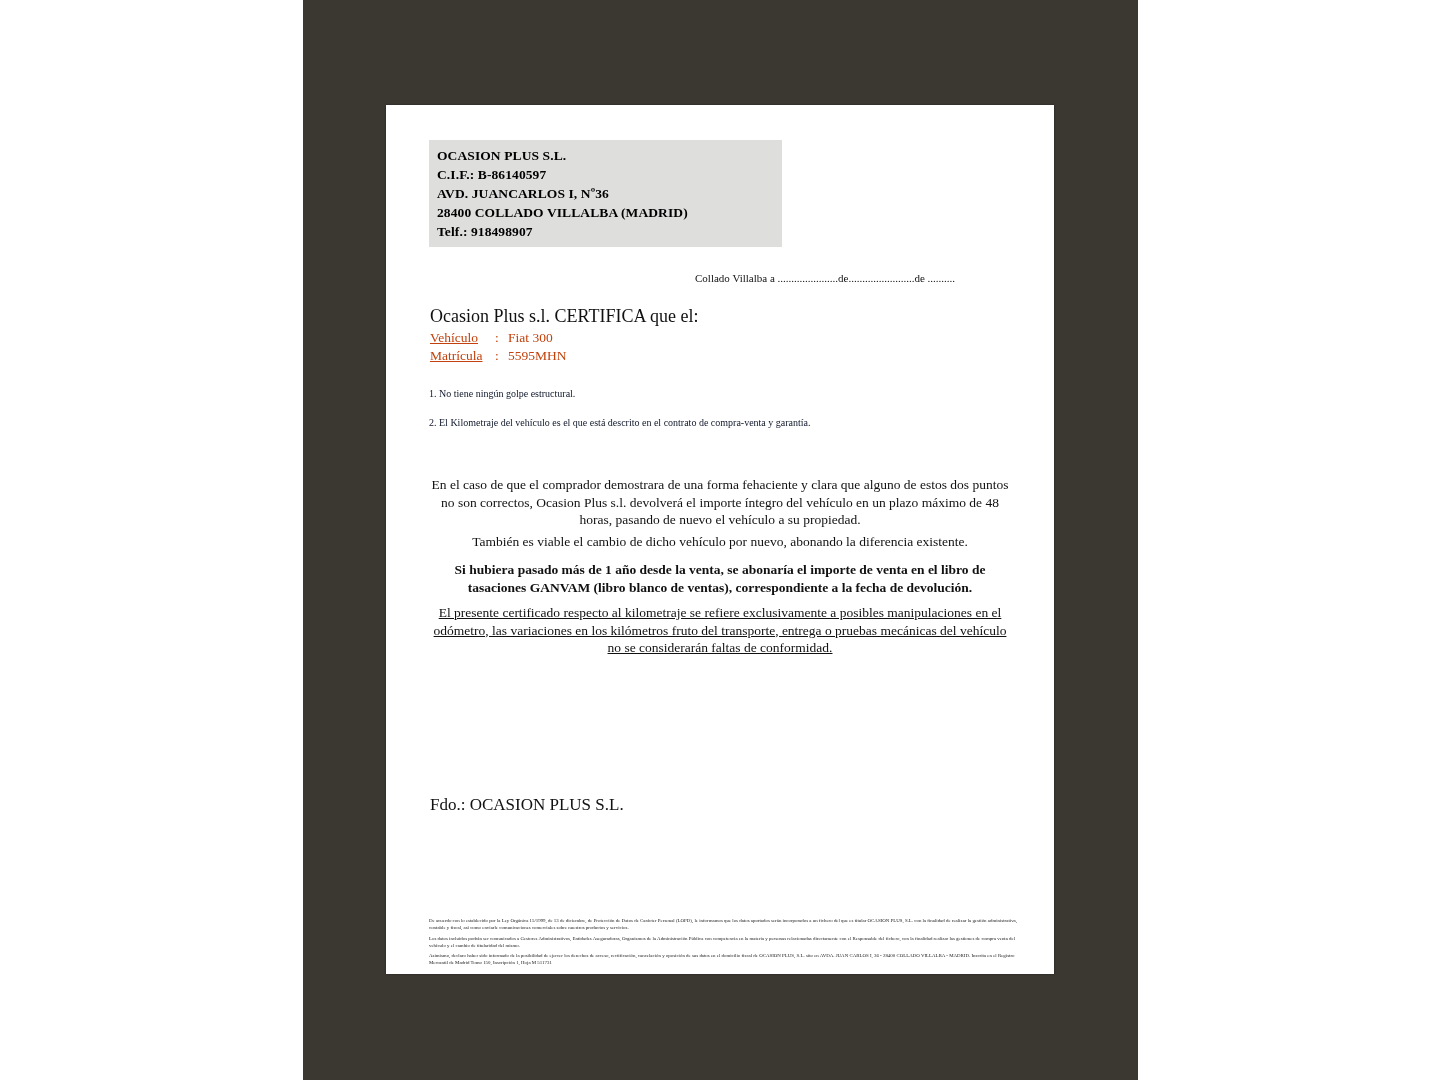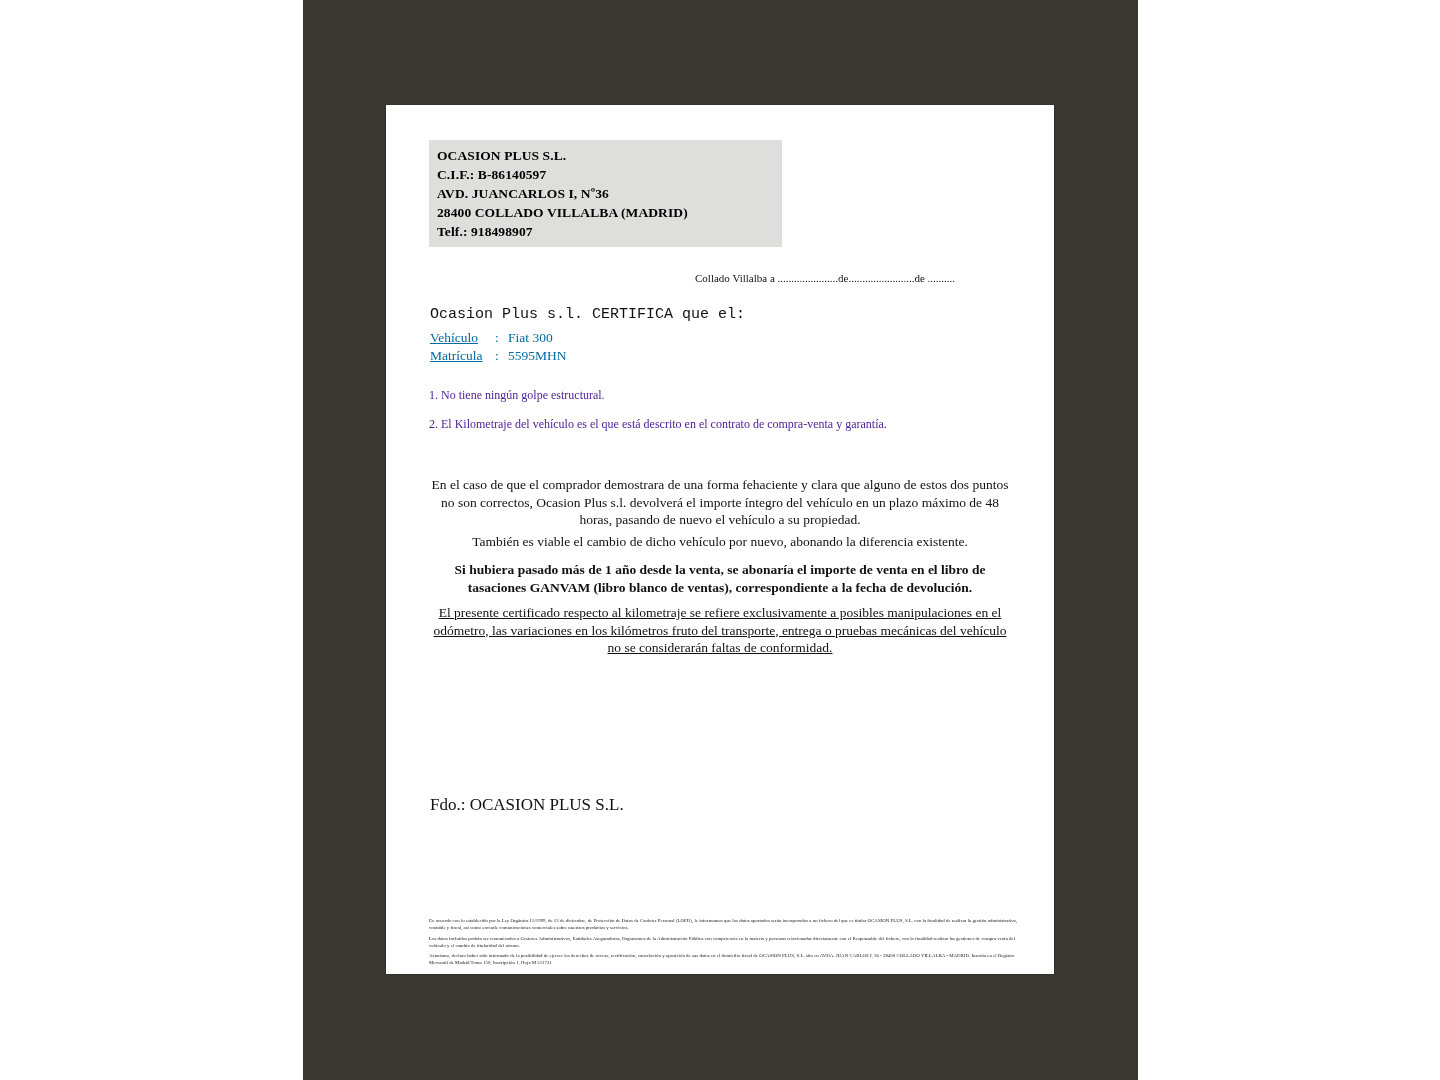--- a/index.html
+++ b/index.html
@@ -69,31 +69,30 @@
     top: 167px;
     font-size: 11px;
     color: #111111;
     white-space: nowrap;
   }
 
   .certifies {
     position: absolute;
     left: 44px;
     top: 201px;
-    font-size: 15px;
-    color: #111111;
-    font-family: Liberation Mono, monospace;
+    font-size: 18px;
+    color: #111111;
   }
 
   .field-rows {
     position: absolute;
     left: 44px;
     top: 224px;
     font-size: 13.5px;
-    color: #0369a1;
+    color: #c2410c;
   }
   .field-row {
     display: flex;
     line-height: 18px;
   }
   .field-label {
     width: 65px;
     text-decoration: underline;
     white-space: nowrap;
   }
@@ -101,22 +100,22 @@
     width: 13px;
     text-align: left;
   }
   .field-value {
     white-space: nowrap;
   }
 
   .numbered {
     position: absolute;
     left: 43px;
-    font-size: 12px;
-    color: #4c1d95;
+    font-size: 10px;
+    color: #0f172a;
     white-space: nowrap;
   }
   .numbered.item-1 { top: 283px; }
   .numbered.item-2 { top: 312px; }
 
   .para {
     position: absolute;
     left: 43px;
     width: 582px;
     font-size: 13.5px;

